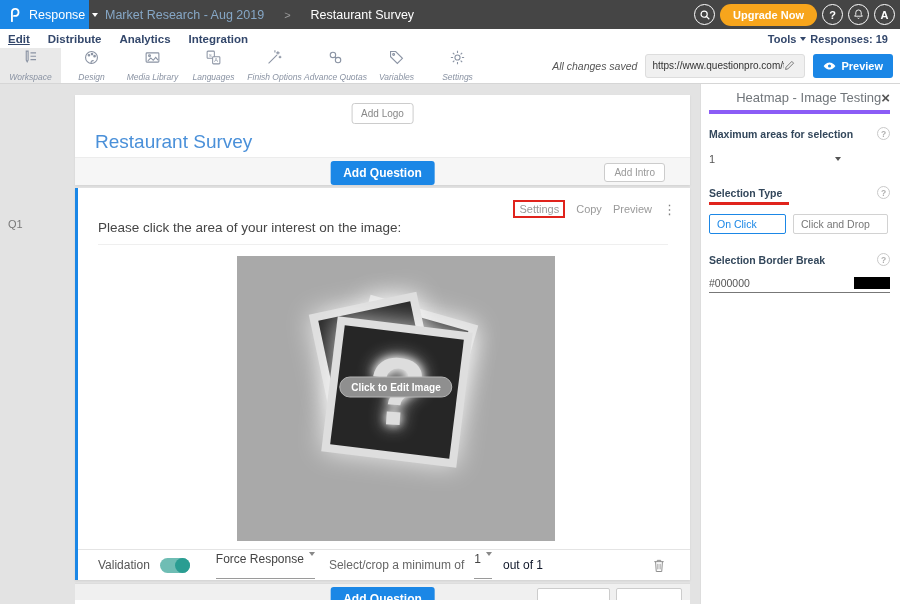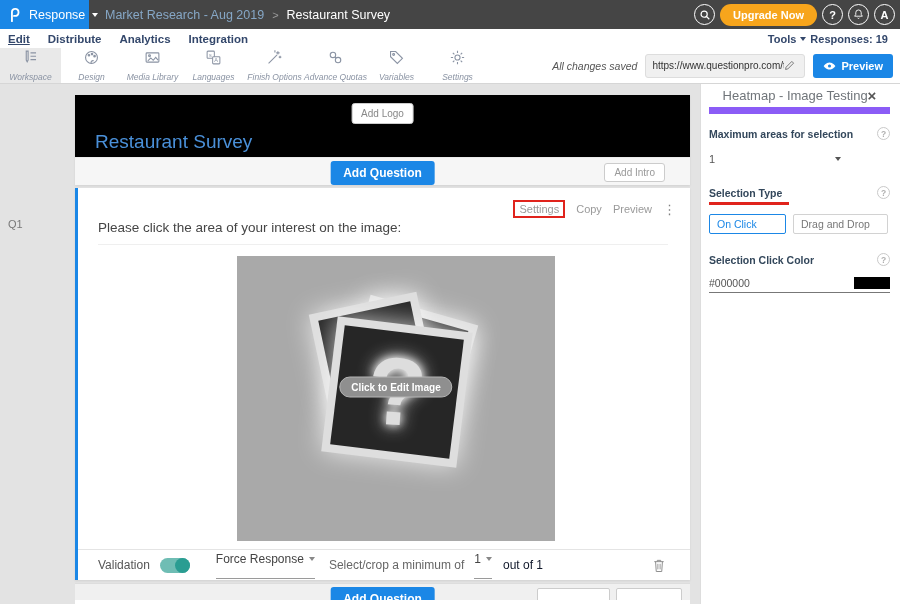--- a/index.html
+++ b/index.html
@@ -2,21 +2,21 @@
 <html><head>
 <meta charset="utf-8">
 <style>
   * { margin:0; padding:0; box-sizing:border-box; }
   html,body { width:900px; height:604px; overflow:hidden; font-family:"Liberation Sans",sans-serif; background:#e3e3e3; position:relative; }
 
   
   .topbar { position:absolute; top:0; left:0; width:900px; height:29px; background:#454545; display:flex; align-items:center; z-index:30; }
   .brand { background:#1b87e6; height:29px; width:89px; display:flex; align-items:center; gap:7px; padding:0 8px; flex-shrink:0; }
   .brand .plabel { color:#fff; font-size:12.5px; }
-  .crumbs { display:flex; align-items:center; gap:8px; padding-left:16px; font-size:12.5px; }
+  .crumbs { display:flex; align-items:center; gap:20px; padding-left:16px; font-size:12.5px; }
   .crumb-parent { color:#86a7c6; }
   .crumb-sep { color:#9a9a9a; font-size:11px; }
   .crumb-current { color:#fff; }
   .topbar-right { margin-left:auto; display:flex; align-items:center; gap:5px; padding-right:5px; }
   .circ { width:21px; height:21px; border:1.4px solid #fff; border-radius:50%; display:flex; align-items:center; justify-content:center; color:#fff; font-size:11px; font-weight:bold; cursor:pointer; }
   .upgrade { background:#f7a51c; color:#fff; border:none; border-radius:11px; font-size:11px; font-weight:bold; padding:5px 13px; cursor:pointer; font-family:inherit; }
 
   
   .navrow { position:absolute; top:29px; left:0; width:900px; height:19px; background:#fff; display:flex; align-items:center; padding:0 8px; z-index:29; }
   .navrow .navitem { font-size:11.5px; font-weight:bold; color:#33476b; margin-right:18px; cursor:pointer; text-decoration:none; }
@@ -33,21 +33,21 @@
   .tb-right { margin-left:auto; display:flex; align-items:center; gap:8px; padding-right:7px; }
   .saved { font-size:10.5px; font-style:italic; color:#555; }
   .urlwrap { display:flex; align-items:center; background:#f0f0f0; border:1px solid #ddd; border-radius:3px; height:24px; width:160px; padding:0 4px 0 6px; }
   .urlwrap input { border:none; background:transparent; font-size:10px; color:#333; width:132px; font-family:inherit; outline:none; }
   .btn-preview { background:#1b87e6; color:#fff; border:none; border-radius:3px; height:24px; padding:0 10px; font-size:11px; font-weight:bold; display:flex; align-items:center; gap:5px; cursor:pointer; font-family:inherit; }
 
   
   .content { position:absolute; top:84px; left:0; width:900px; height:520px; background:#e3e3e3; }
   .qid { position:absolute; left:8px; top:134px; font-size:11px; color:#787878; }
 
-  .survey-card { position:absolute; left:75px; top:11px; width:615px; height:90px; background:#000000; box-shadow:0 1px 2px rgba(0,0,0,.08); }
+  .survey-card { position:absolute; left:75px; top:11px; width:615px; height:90px; background:#ffffff; box-shadow:0 1px 2px rgba(0,0,0,.08); }
   .addlogo { position:absolute; top:8px; left:50%; transform:translateX(-50%); background:#fff; border:1px solid #ccc; border-radius:3px; padding:4px 9px; font-size:10px; color:#888; cursor:pointer; font-family:inherit; }
   .survey-title { position:absolute; left:20px; top:36px; font-size:19px; color:#4a90d9; }
   .survey-band { position:absolute; left:0; bottom:0; width:100%; height:28px; background:#f6f6f6; border-top:1px solid #ececec; }
   .btn-blue { background:#1b87e6; color:#fff; border:none; border-radius:3px; font-size:12px; font-weight:bold; padding:5px 13px; cursor:pointer; font-family:inherit; }
   .survey-band .btn-blue { position:absolute; left:50%; transform:translateX(-50%); top:3px; }
   .addintro { position:absolute; right:25px; top:5px; background:#fff; border:1px solid #ccc; border-radius:3px; padding:3px 9px; font-size:10px; color:#999; cursor:pointer; font-family:inherit; }
 
   .q-card { position:absolute; left:75px; top:104px; width:615px; height:392px; background:#fff; border-left:3px solid #1b87e6; box-shadow:0 1px 2px rgba(0,0,0,.08); }
   .q-actions { position:absolute; top:12px; right:14px; display:flex; align-items:center; gap:11px; }
   .q-actions .act { font-size:11px; color:#9a9a9a; cursor:pointer; }
@@ -62,36 +62,36 @@
   .pol1 { width:112px; height:112px; left:52px; top:16px; transform:rotate(16deg); }
   .pol2 { width:110px; height:110px; left:18px; top:10px; transform:rotate(-12deg); }
   .pol3 { width:136px; height:136px; left:28px; top:32px; transform:rotate(7deg); }
   .qmark { width:100%; height:100%; display:flex; align-items:center; justify-content:center; font-size:96px; font-weight:bold; color:#ddd; text-shadow:0 0 10px #fff,0 0 18px #eee; transform:rotate(-3deg); }
   .pill-edit { position:absolute; left:50%; top:46%; transform:translate(-50%,-50%); background:#8f8f8f; border:1px solid #b5b5b5; border-radius:11px; color:#fff; font-size:10px; font-weight:bold; padding:4px 11px; white-space:nowrap; cursor:pointer; z-index:4; font-family:inherit; }
 
   .valrow { position:absolute; left:0; bottom:0; width:100%; height:31px; border-top:1px solid #e4e4e4; display:flex; align-items:center; padding:0 25px 0 20px; }
   .val-label { font-size:12px; color:#555; }
   .toggle { width:30px; height:15px; border-radius:8px; background:#6fbdb4; margin-left:10px; position:relative; cursor:pointer; flex-shrink:0; }
   .toggle::after { content:''; position:absolute; right:0; top:0; width:15px; height:15px; border-radius:50%; background:#2a9d92; }
-  .dd { display:flex; align-items:center; gap:5px; border-bottom:1px solid #9a9a9a; padding-bottom:12px; cursor:pointer; }
+  .dd { display:flex; gap:5px; border-bottom:1px solid #9a9a9a; padding-bottom:12px; cursor:pointer; }
   .dd-force { margin-left:26px; font-size:12px; color:#444; }
   .min-prefix { margin-left:14px; font-size:12px; color:#666; }
   .dd-min { margin-left:10px; font-size:12px; color:#444; }
   .outof { margin-left:11px; font-size:12px; color:#0f172a; }
   .trash { margin-left:auto; cursor:pointer; display:flex; }
 
   .footer-band { position:absolute; left:75px; top:499px; width:615px; height:17px; background:#f0f0f0; border-top:1px solid #ddd; }
   .footer-band .btn-blue { position:absolute; left:50%; transform:translateX(-50%); top:3px; }
   .fb-right { position:absolute; right:8px; top:4px; display:flex; gap:6px; }
   .smallbtn { background:#fff; border:1px solid #ccc; border-radius:2px; font-size:9px; color:#666; padding:19px 6px; display:flex; align-items:center; gap:3px; cursor:pointer; font-family:inherit; }
   .white-sliver { position:absolute; left:75px; top:516px; width:615px; height:4px; background:#fff; }
 
   
   .panel { position:absolute; top:84px; left:700px; width:200px; height:520px; background:#fff; border-left:1px solid #ddd; padding:0 10px 0 8px; z-index:20; }
-  .panel-head { height:30px; display:flex; align-items:center; justify-content:center; border-bottom:7px solid #8b5cf6; }
+  .panel-head { height:30px; display:flex; align-items:center; justify-content:flex-end; border-bottom:4px solid #8b5cf6; }
   .panel-title { font-size:13px; color:#70757a; }
   .closex { font-size:15px; font-weight:bold; color:#555; cursor:pointer; line-height:1; }
   .grp-label-row { display:flex; align-items:center; justify-content:space-between; }
   .grp-label { font-size:10.5px; font-weight:bold; color:#33475b; }
   .helpc { width:13px; height:13px; border:1px solid #c9c9c9; border-radius:50%; color:#b0b0b0; font-size:8.5px; font-weight:bold; display:flex; align-items:center; justify-content:center; cursor:pointer; }
   .grp1 { margin-top:13px; }
   .sel-row { margin-top:13px; width:132px; display:flex; align-items:center; justify-content:space-between; font-size:11px; color:#555; cursor:pointer; }
   .grp2 { margin-top:21px; }
   .red-underline { width:80px; height:3px; background:#e0231c; margin-top:3px; }
   .seltype-btns { margin-top:9px; display:flex; gap:7px; }
@@ -348,27 +348,27 @@
   </div>
 
   <div class="grp2">
     <div class="grp-label-row">
       <span class="grp-label">Selection Type</span>
       <span class="helpc">?</span>
     </div>
     <div class="red-underline"></div>
     <div class="seltype-btns">
       <button class="opt-btn opt-on">On Click</button>
-      <button class="opt-btn opt-off">Drag and Drop</button>
+      <button class="opt-btn opt-off">Click and Drop</button>
     </div>
   </div>
 
   <div class="grp3">
     <div class="grp-label-row">
-      <span class="grp-label">Selection Click Color</span>
+      <span class="grp-label">Selection Border Break</span>
       <span class="helpc">?</span>
     </div>
     <div class="color-row">
       <span class="color-val">#000000</span>
       <span class="swatch"></span>
     </div>
   </div>
 </div>
 
 </body></html>

